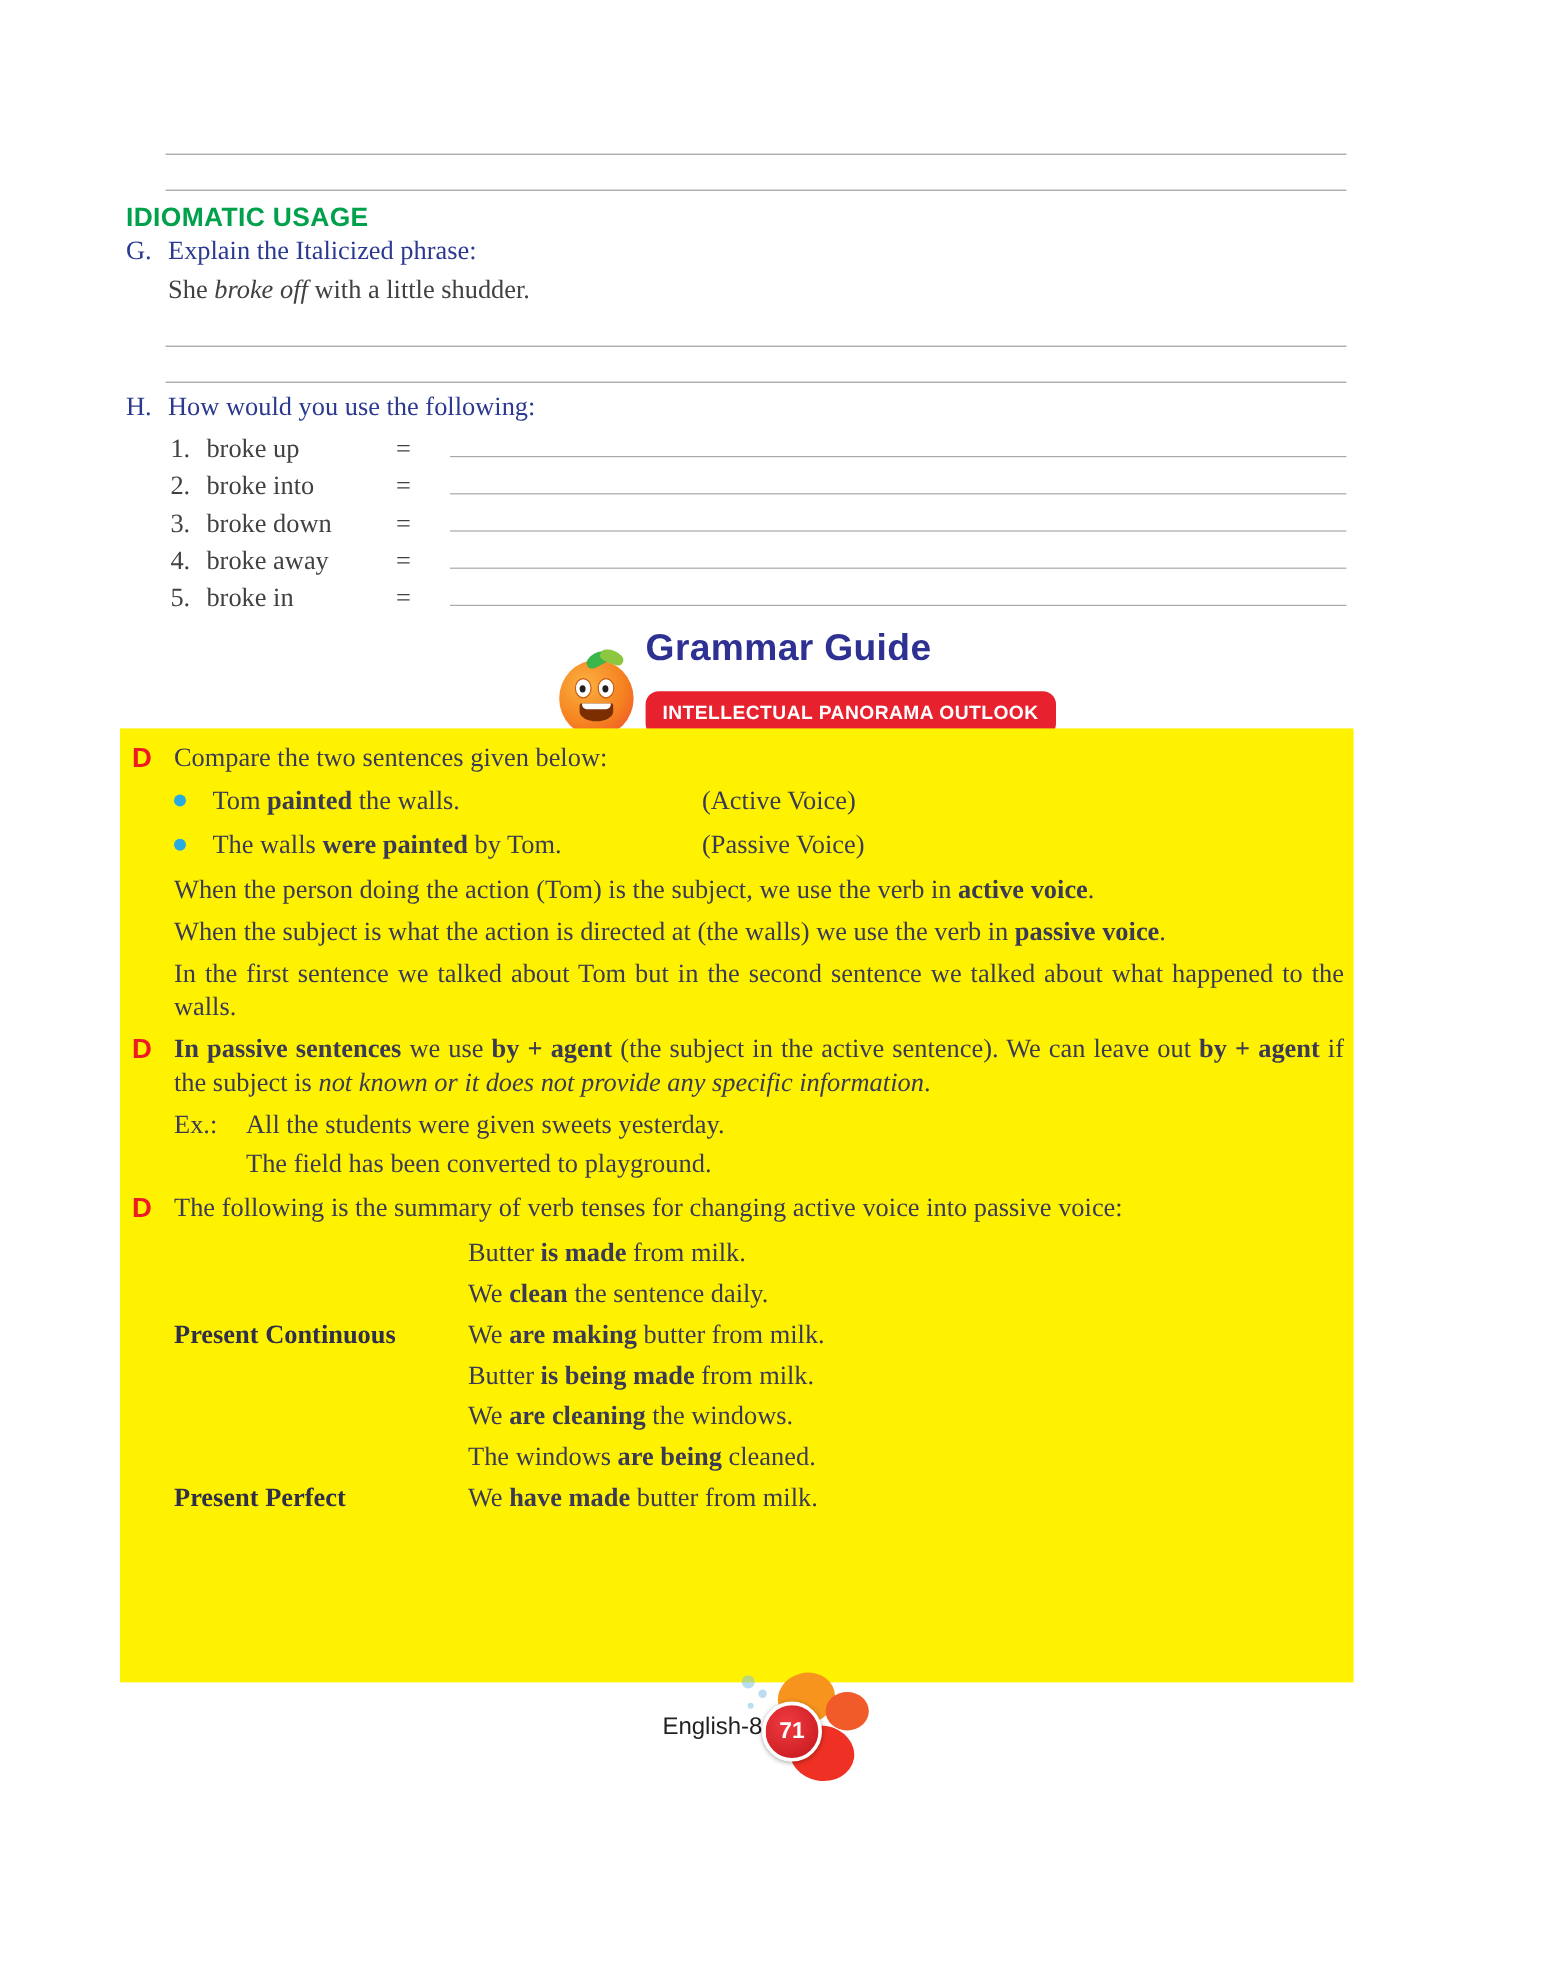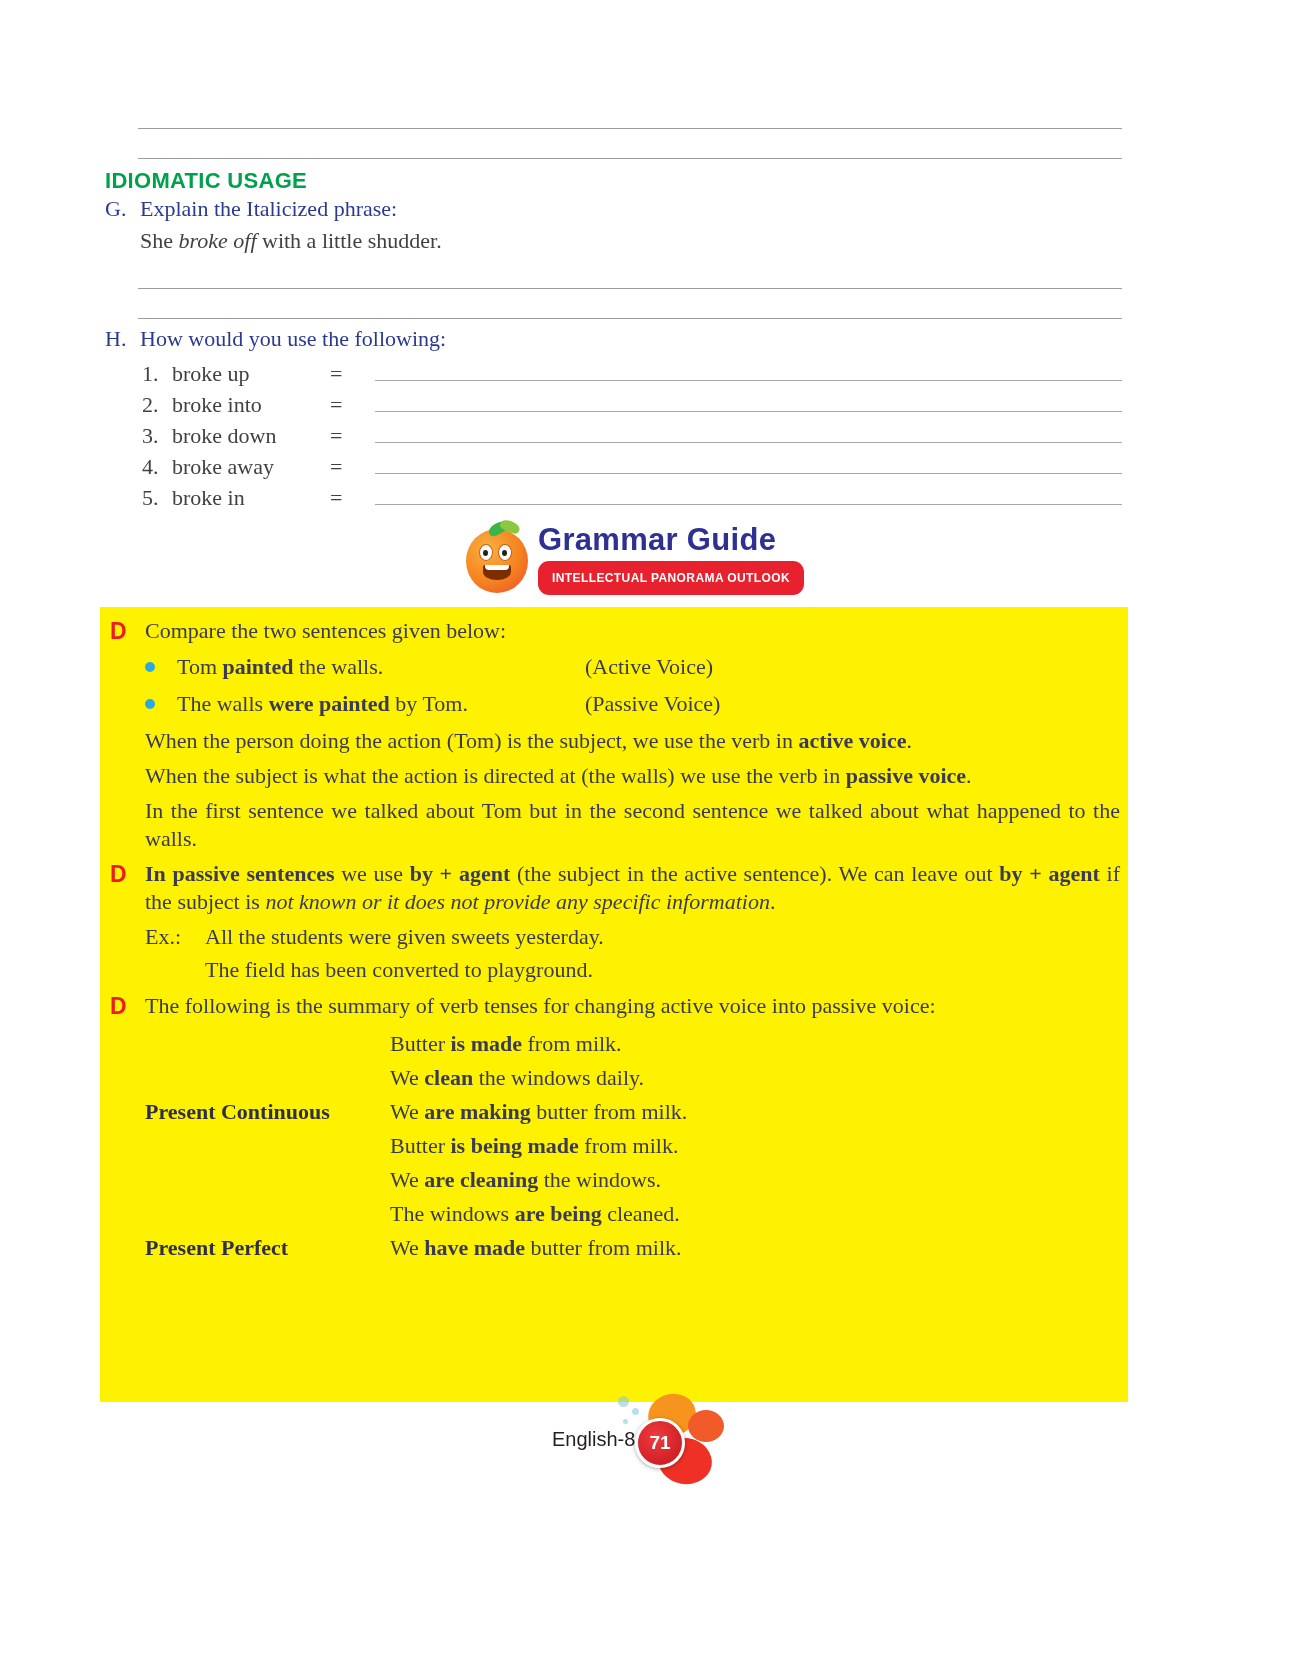--- a/index.html
+++ b/index.html
@@ -20,35 +20,35 @@
 
   
   .h-list{position:absolute;left:105px;top:356px;width:1017px;padding-left:0;}
   .h-item{display:flex;align-items:flex-end;height:31px;font-size:22px;color:#414042;}
   .hnum{width:30px;margin-left:37px;}
   .hphrase{width:158px;}
   .heq{width:45px;}
   .hline{flex:1;border-bottom:1.4px solid #a7a9ac;margin-bottom:6px;}
 
   
-  .logo{position:absolute;left:466px;top:522px;display:flex;align-items:center;}
+  .logo{position:absolute;left:466px;top:522px;display:flex;align-items:flex-end;}
   .face{position:relative;width:62px;height:64px;border-radius:50%;
         background:radial-gradient(circle at 35% 32%,#fbb040,#f58220 55%,#f15a29 85%);margin-right:10px;margin-top:4px;}
   .leaf{position:absolute;width:20px;height:11px;background:#39b54a;border-radius:60% 60% 40% 40%;}
   .l1{top:-6px;left:22px;transform:rotate(-28deg);}
   .l2{top:-8px;left:34px;transform:rotate(22deg);background:#8dc63f;}
   .eye{position:absolute;width:12px;height:15px;background:#fff;border-radius:50%;top:15px;border:1px solid #c75b12;}
   .eye::after{content:'';position:absolute;width:5px;height:6px;background:#231f20;border-radius:50%;left:3px;top:5px;}
   .e1{left:13px;} .e2{left:32px;}
   .mouth{position:absolute;left:17px;top:36px;width:28px;height:15px;background:#7b2e00;
          border-radius:4px 4px 28px 28px/4px 4px 16px 16px;overflow:hidden;}
   .mouth::before{content:'';position:absolute;left:2px;top:0;width:24px;height:5px;background:#fff;border-radius:0 0 4px 4px;}
   .logo-title{font-family:"Liberation Sans",sans-serif;font-weight:700;font-size:31px;color:#2e3192;letter-spacing:.3px;}
-  .logo-badge{display:inline-block;margin-top:3px;background:#e8212e;color:#ffffff;
-              font-family:"Liberation Sans",sans-serif;font-weight:700;font-size:12px;letter-spacing:.4px;
+  .logo-badge{display:inline-block;margin-top:18px;background:#e8212e;color:#ffffff;
+              font-family:"Liberation Sans",sans-serif;font-weight:700;font-size:16px;letter-spacing:.4px;
               padding:10px 14px;border-radius:11px;box-shadow:0 0 0 2px #fff,0 1px 2px rgba(0,0,0,.25);}
 
   
   .ybox{position:absolute;left:100px;top:607px;width:1028px;height:795px;background:#fff200;
         padding-top:10px;box-sizing:border-box;color:#3a3a54;font-size:22px;}
   .gblock{position:relative;padding-left:45px;padding-right:8px;}
   .dmark{position:absolute;left:10px;top:0;font-family:"Liberation Sans",sans-serif;
          font-weight:700;font-size:23px;color:#ed1c24;line-height:28px;}
   .gp{line-height:28px;margin:0 0 7px 0;}
   .just{text-align:justify;}
@@ -185,21 +185,21 @@
     <div class="gblock">
       <span class="dmark">D</span>
       <div class="gp">The following is the summary of verb tenses for changing active voice into passive voice:</div>
 
       <div class="trow">
         <div class="tname"></div>
         <div class="tline"><span>Butter </span><span class="b">is made</span><span> from milk.</span></div>
       </div>
       <div class="trow">
         <div class="tname"></div>
-        <div class="tline"><span>We </span><span class="b">clean</span><span> the windows daily.</span></div>
+        <div class="tline"><span>We </span><span class="b">clean</span><span> the sentence daily.</span></div>
       </div>
 
       <div class="trow">
         <div class="tname">Present Continuous</div>
         <div class="tline"><span>We </span><span class="b">are making</span><span> butter from milk.</span></div>
       </div>
       <div class="trow">
         <div class="tname"></div>
         <div class="tline"><span>Butter </span><span class="b">is being made</span><span> from milk.</span></div>
       </div>

